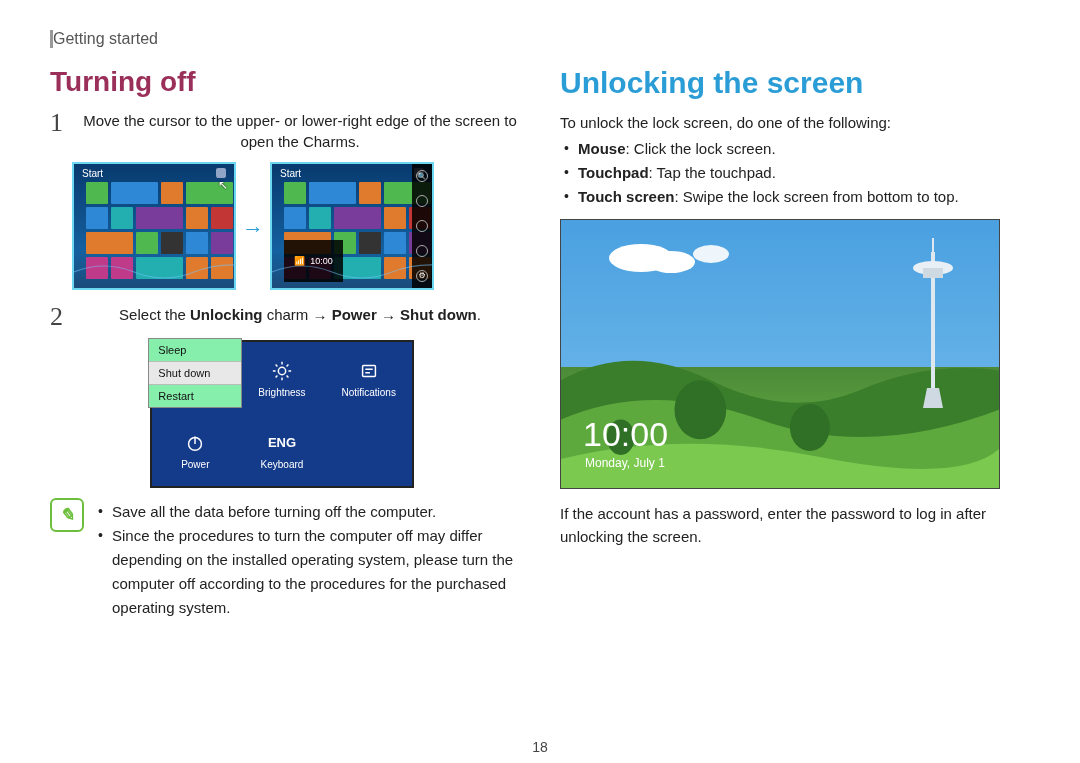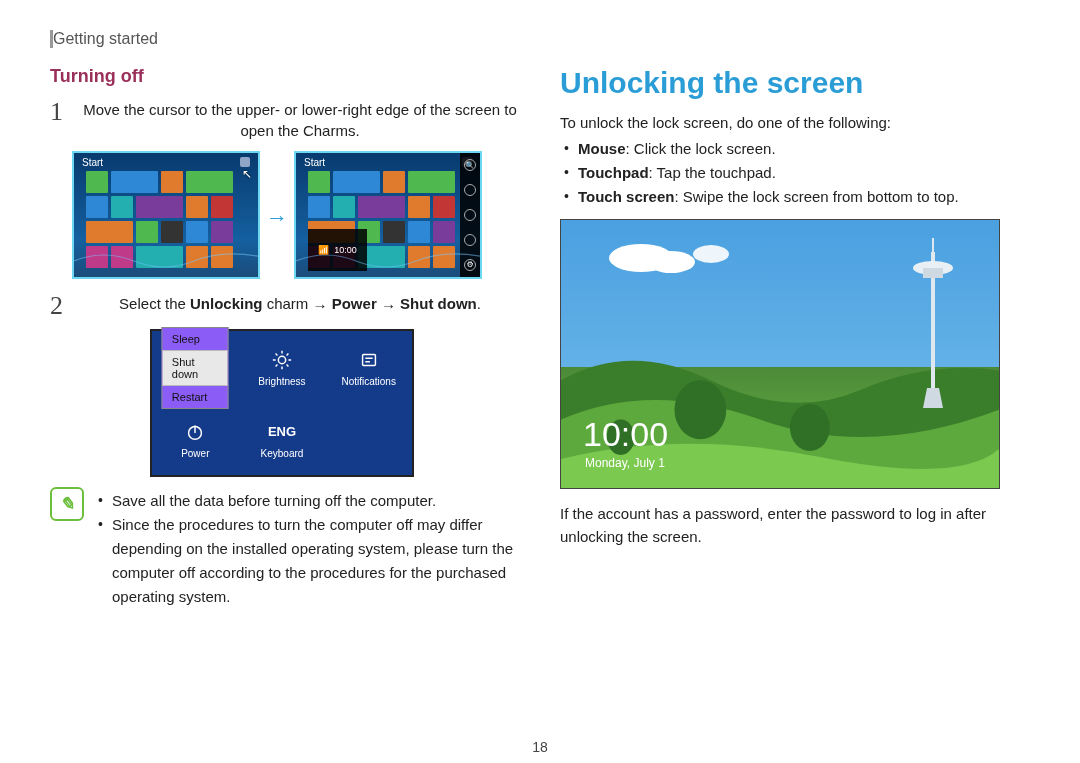--- a/index.html
+++ b/index.html
@@ -22,21 +22,21 @@
     font-size: 16px;
   }
   .columns {
     display: flex;
     gap: 40px;
   }
   .col { flex: 1; min-width: 0; }
   .h-sub {
     color: #9a2f5a;
     font-weight: 700;
-    font-size: 18px;
+    font-size: 28px;
     margin-bottom: 12px;
   }
   .h-main {
     color: #2b9dd6;
     font-weight: 700;
     font-size: 30px;
     margin-bottom: 14px;
   }
   .step { display: flex; gap: 8px; margin-bottom: 10px; }
   .step-num {
@@ -60,21 +60,21 @@
     font-style: italic;
   }
   .page-num {
     position: absolute; bottom: 8px; left: 0; right: 0; text-align: center;
     font-size: 14px; color: #444;
   }
   
   .fig1 { display: flex; align-items: center; gap: 6px; margin: 8px 0 14px 22px; }
   .tile-screen {
     position: relative;
-    width: 188px; height: 128px;
+    width: 164px; height: 128px;
     background: linear-gradient(180deg,#083a6e 0%,#1460a0 70%,#1b4c7a 100%);
     border: 2px solid #6bd7f0;
     overflow: hidden;
     padding-top: 18px;
   }
   .tile-screen .label {
     position: absolute; top: 4px; left: 8px; color: #fff; font-size: 10px;
   }
   .tile-screen .avatar {
     position: absolute; top: 4px; right: 8px; width: 10px; height: 10px;
@@ -127,22 +127,22 @@
     color:#fff; font-size:10px; height:72px; gap:4px;
   }
   .fcell .ic { width:24px; height:24px; display:flex; align-items:center; justify-content:center; }
   .ic svg { width:22px; height:22px; fill:none; stroke:#fff; stroke-width:1.6; }
   .eng { font-weight:700; font-size:13px; }
   .popup {
     position:relative;
   }
   .popup-menu {
     position:absolute; top:-4px; left:50%; transform:translateX(-50%);
-    background:#8b5cf6; color:#111; border:1px solid #888; font-size:11px;
-    width:67px; z-index:2;
+    background:#86efac; color:#111; border:1px solid #888; font-size:11px;
+    width:94px; z-index:2;
   }
   .popup-menu div { padding:5px 9px; }
   .popup-menu .sel { background:#e8e8e8; border-top:1px solid #bbb; border-bottom:1px solid #bbb;}
   
   .lockfig {
     position: relative; width: 440px; height: 270px; margin: 10px 0 14px 0;
     border:1px solid #444;
     background: linear-gradient(180deg,#4aa0e0 0%, #63b1e7 55%, #4c8a38 55%, #6dbb46 100%);
     overflow:hidden;
     color:#fff;

